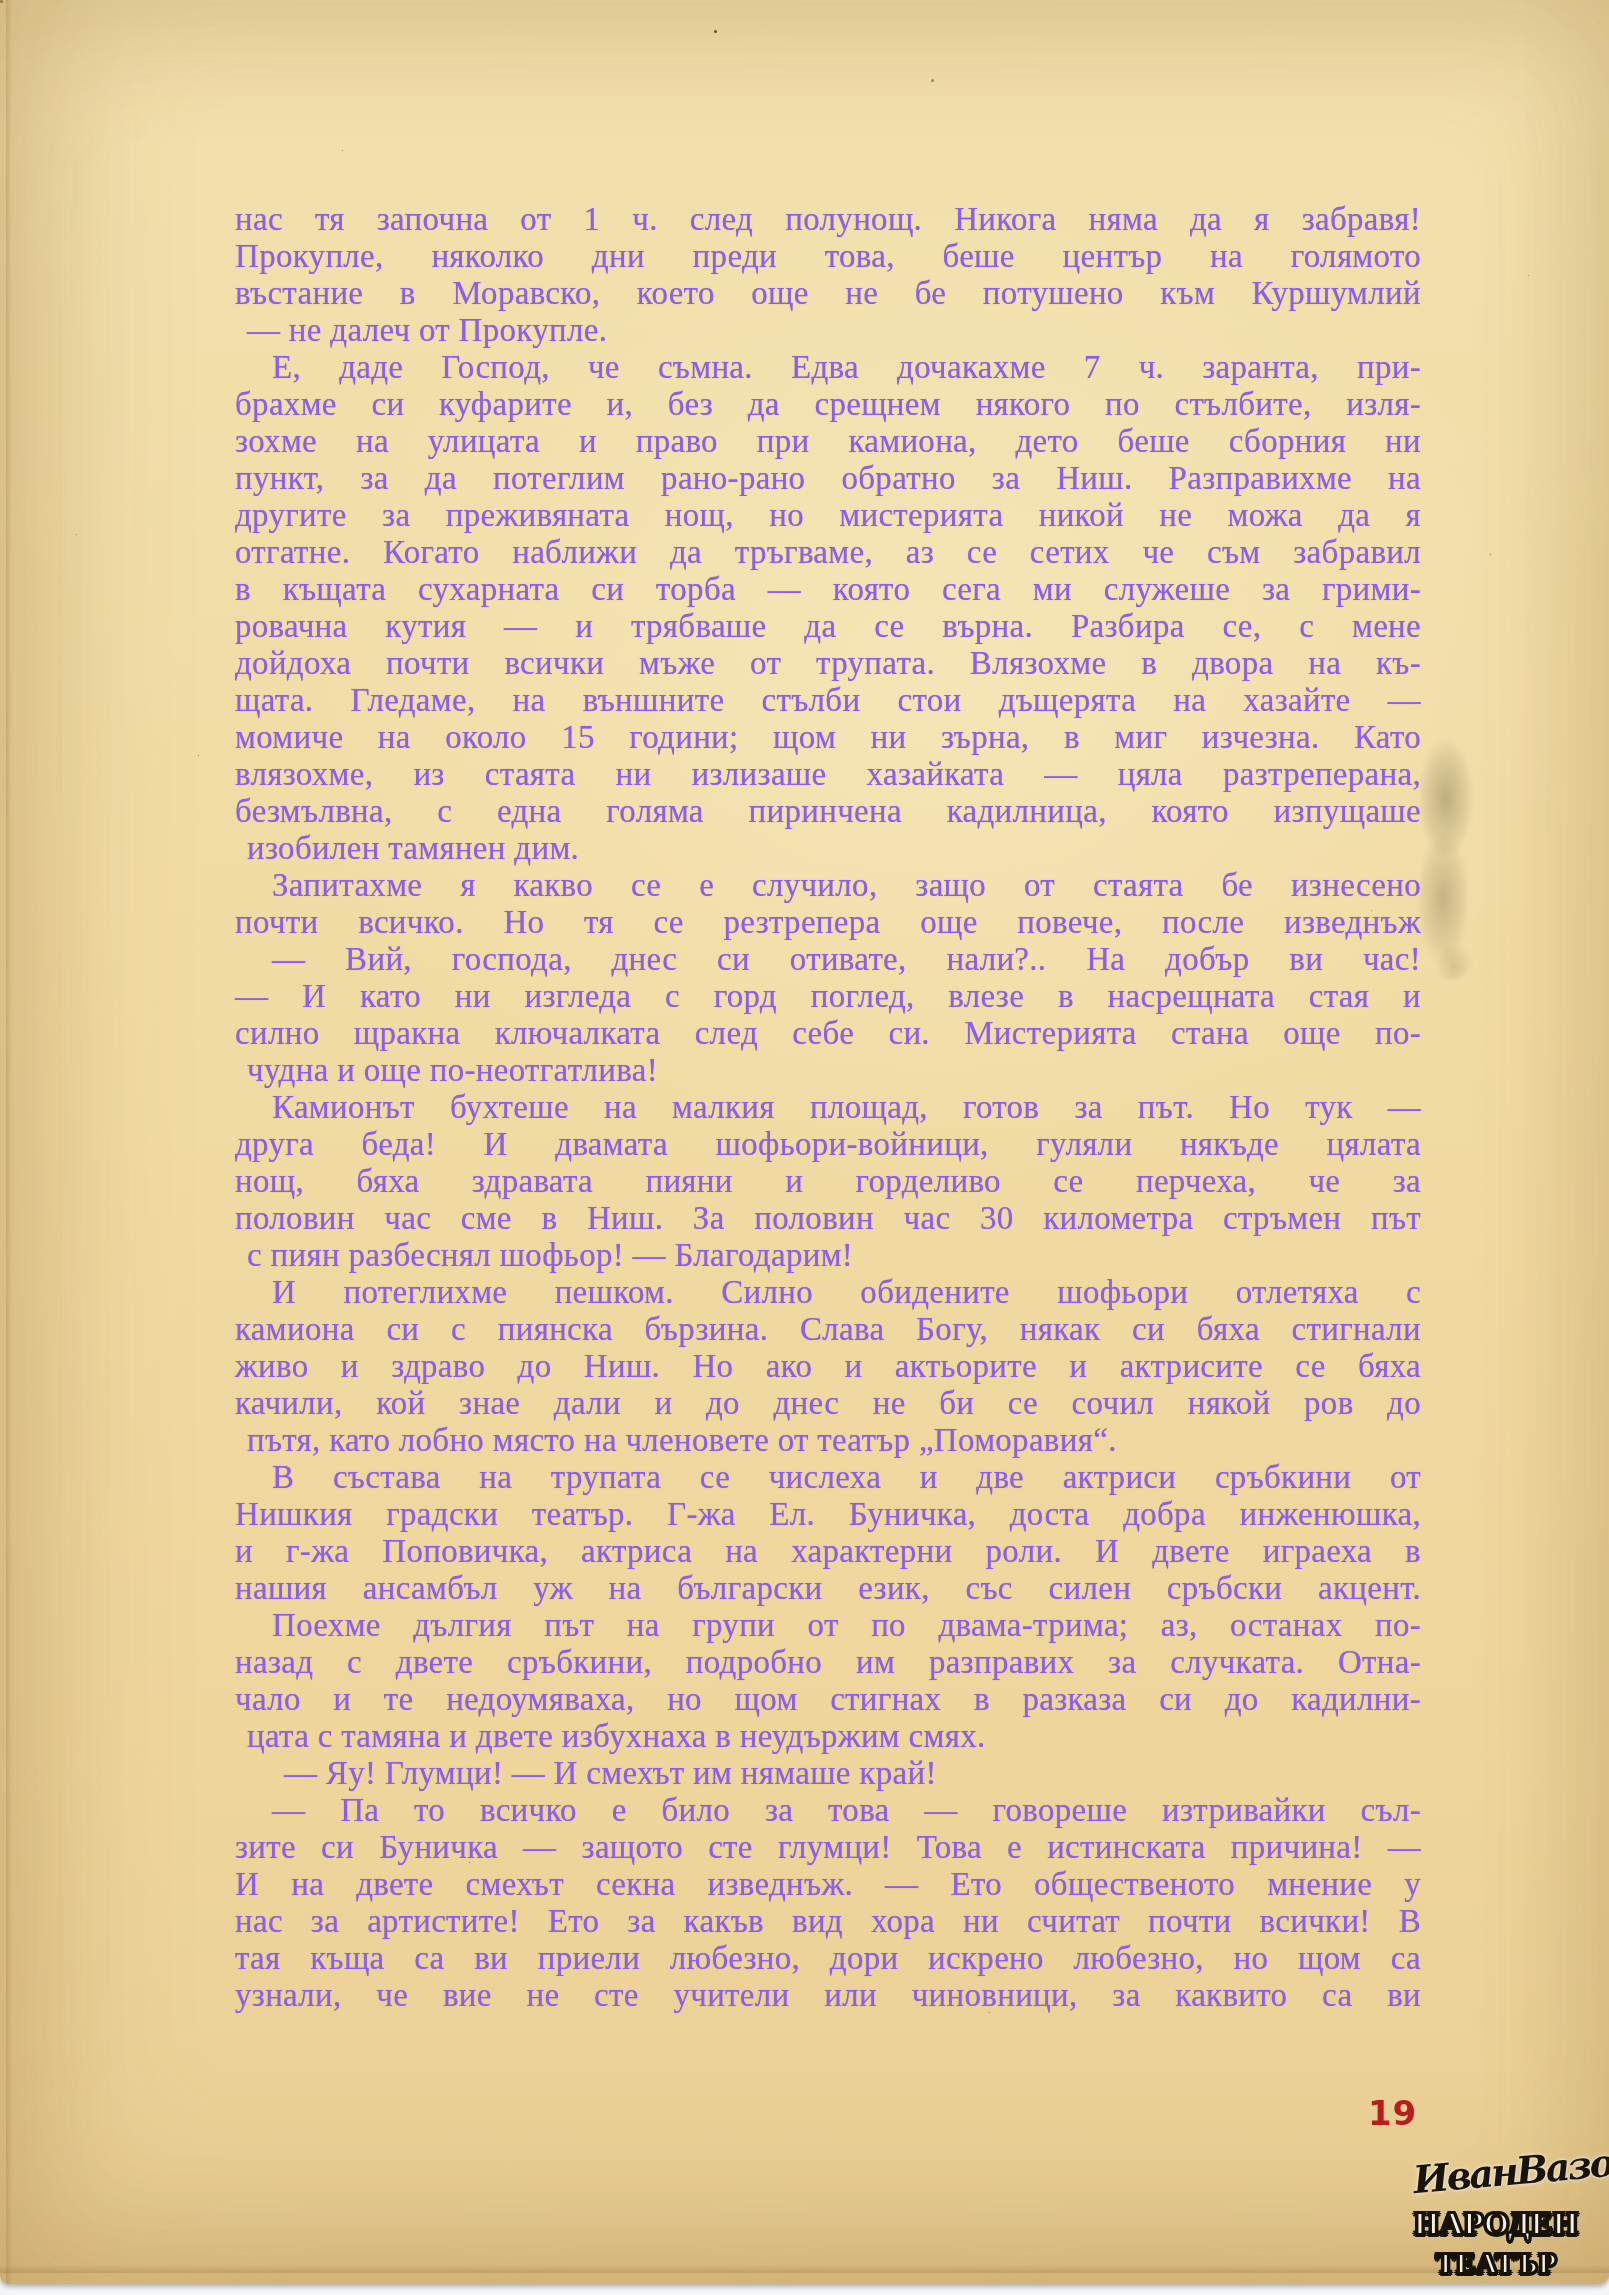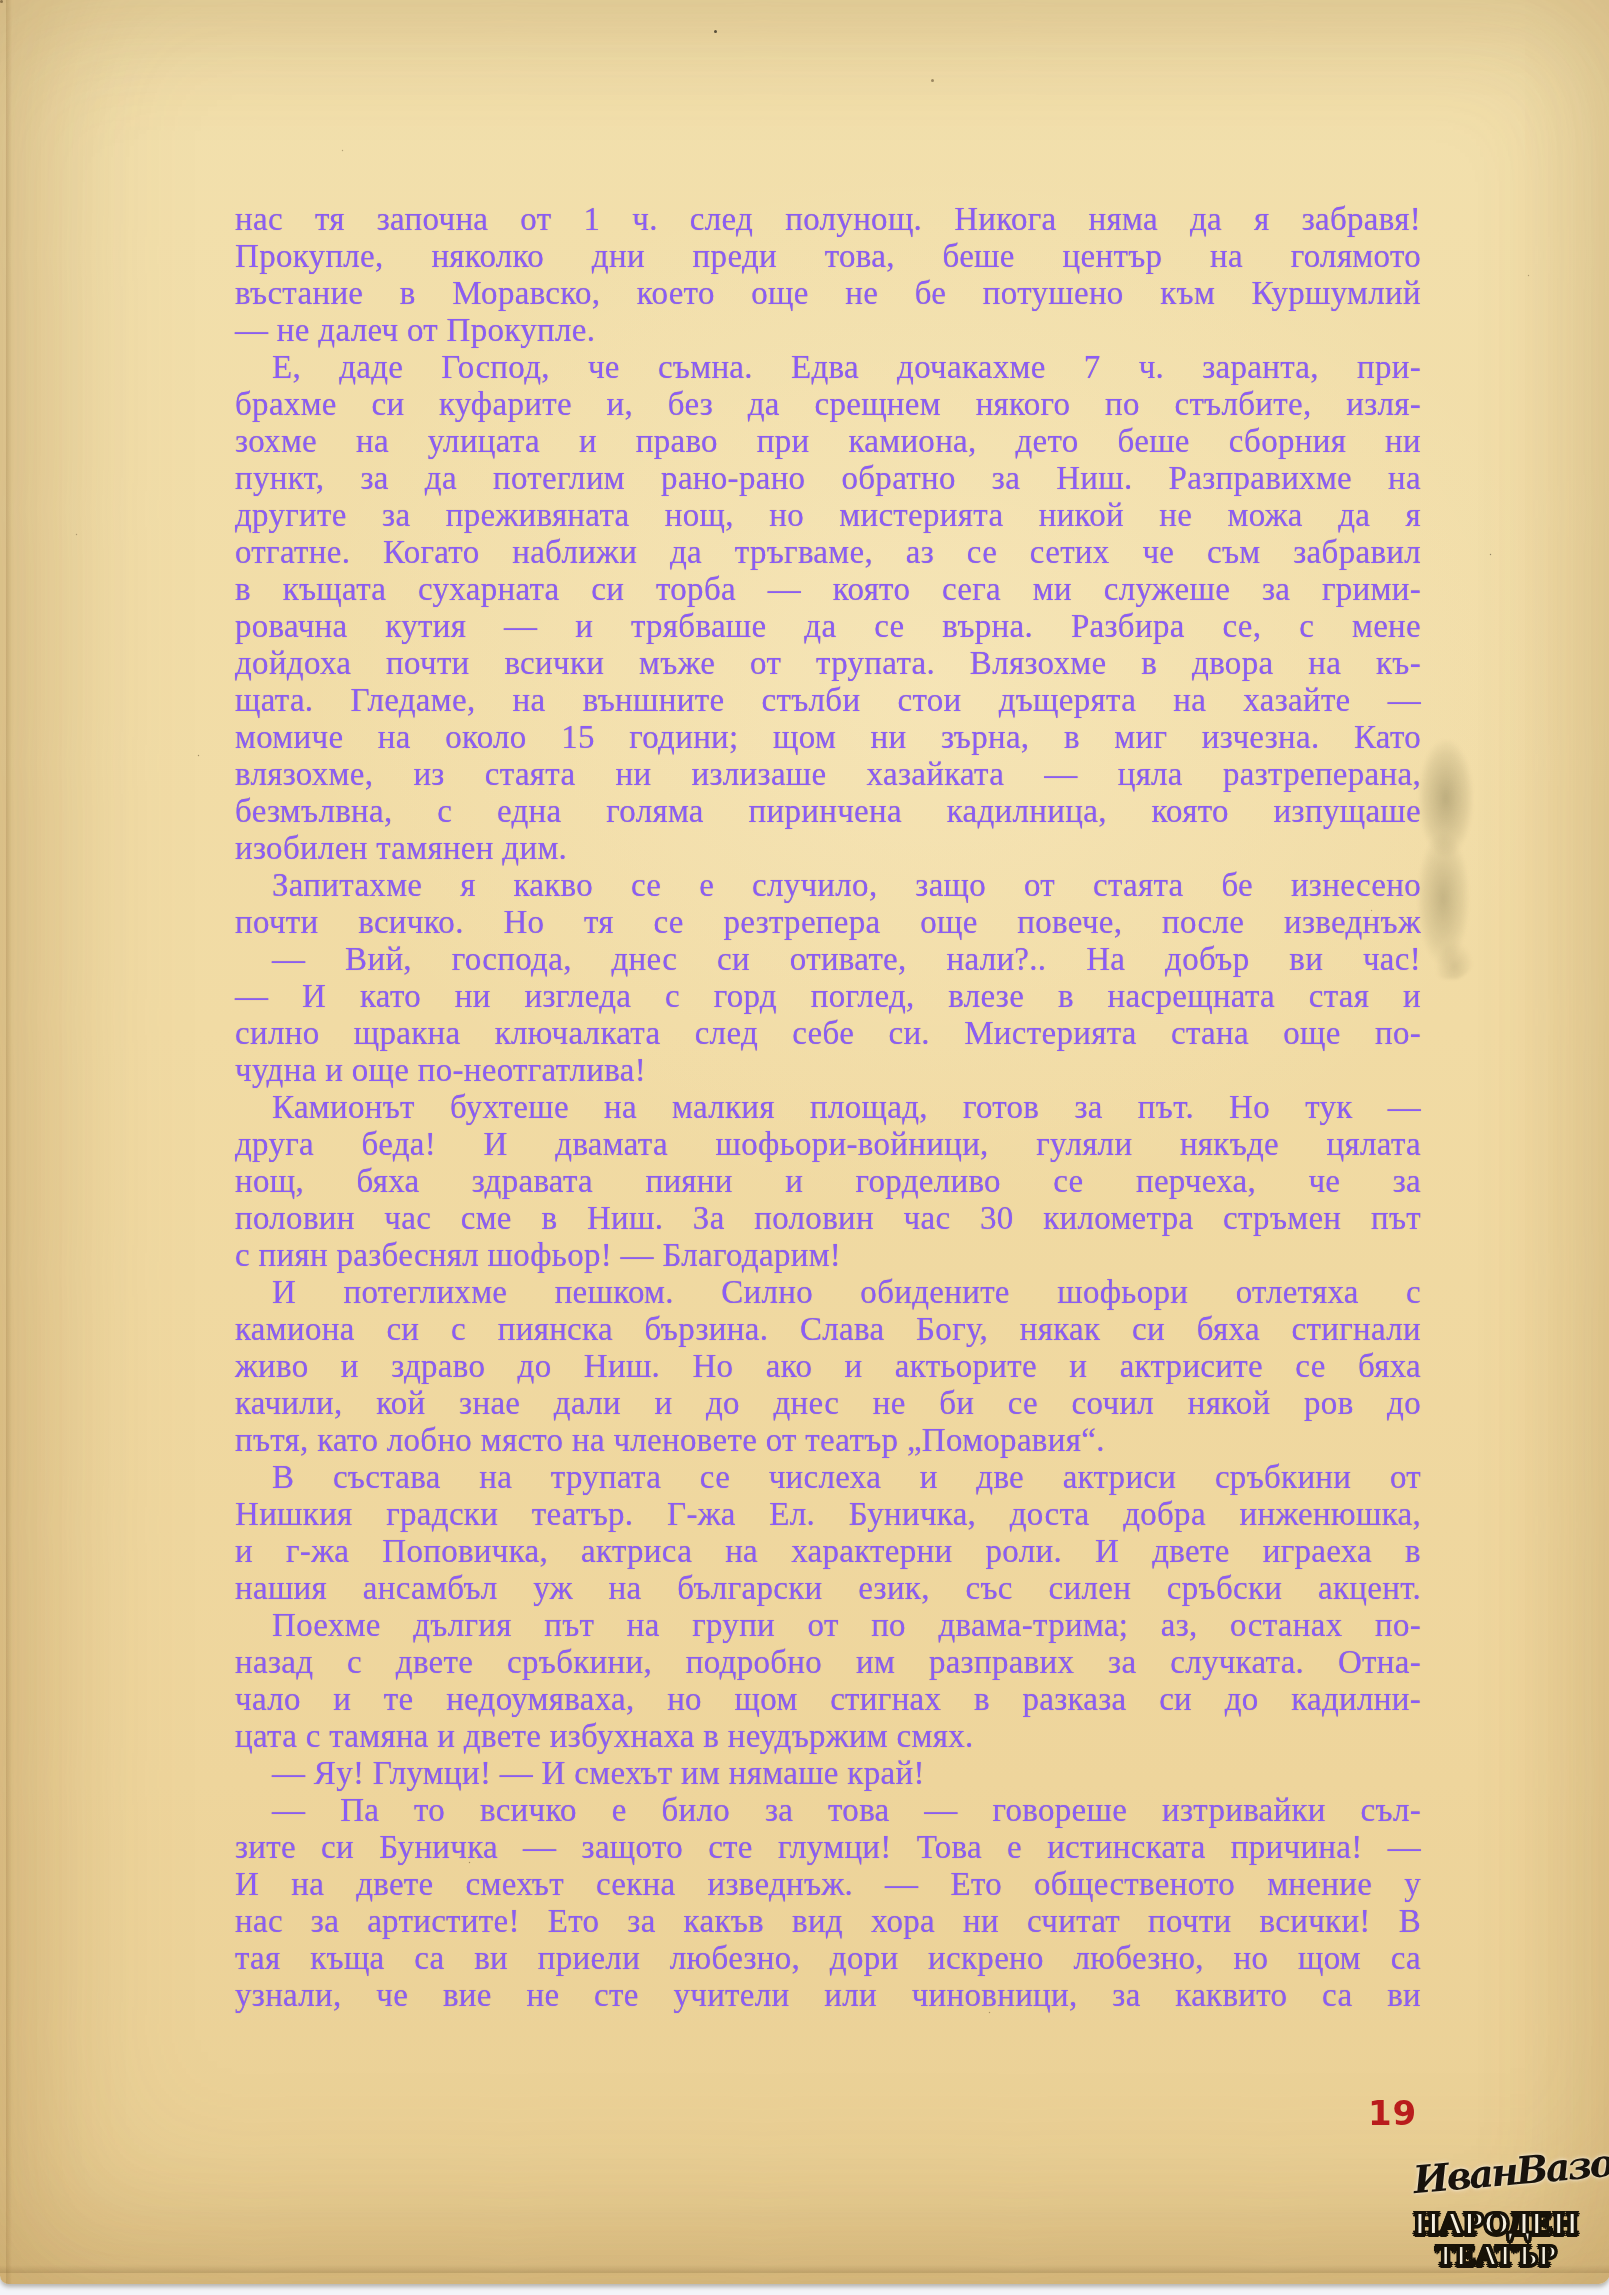--- a/index.html
+++ b/index.html
@@ -36,21 +36,21 @@
   .text-block{
     position:absolute;left:235px;top:201px;width:1186px;
     font-size:33px;line-height:37px;letter-spacing:0.3px;
     color:#8b5cf6;
     text-shadow:0 0 0.8px rgba(44,37,25,0.35);
   }
   .line{
     height:37px;white-space:normal;
     text-align:justify;text-align-last:justify;
   }
-  .line.end{text-align-last:auto;}
+  .line.end{text-align-last:auto;margin-left:12px;}
   .line.indent{text-indent:37px;}
   
   .page-number{
     position:absolute;left:1368px;top:2093px;
     font-family:"DejaVu Sans","Liberation Sans",sans-serif;
     font-size:34px;font-weight:700;color:#b91c1c;
     letter-spacing:0.8px;
   }
   
   .stamp{position:absolute;left:1413px;top:2155px;width:167px;text-align:center;}
@@ -64,21 +64,21 @@
   .stamp-caps{
     font-family:"Liberation Serif","DejaVu Serif",serif;
     font-weight:700;color:#f5efdf;line-height:27.6px;letter-spacing:0.8px;
     -webkit-text-stroke:2px #171208;
     text-shadow:
       -1.7px -1.7px 0 #171208,1.7px -1.7px 0 #171208,-1.7px 1.7px 0 #171208,1.7px 1.7px 0 #171208,
       0 -2.5px 0 #171208,0 2.5px 0 #171208,-2.5px 0 0 #171208,2.5px 0 0 #171208;
     margin-top: 20px;
   }
   .stamp-line1{font-size:32px;}
-  .stamp-line2{font-size:29px;margin-top:4px;}
+  .stamp-line2{font-size:29px;margin-top:12px;}
   
   .smudge{
     position:absolute;left:1408px;top:728px;width:84px;height:251px;
     background:
       radial-gradient(ellipse 35px 75px at 45% 28%,rgba(104,95,58,0.38),rgba(104,95,58,0.12) 60%,rgba(104,95,58,0) 80%),
       radial-gradient(ellipse 33px 84px at 42% 68%,rgba(104,95,58,0.32),rgba(104,95,58,0.10) 60%,rgba(104,95,58,0) 80%),
       radial-gradient(ellipse 25px 33px at 55% 95%,rgba(104,95,58,0.20),rgba(104,95,58,0) 75%);
     filter:blur(1.7px);border-radius:45%;
   }
   .specks{

